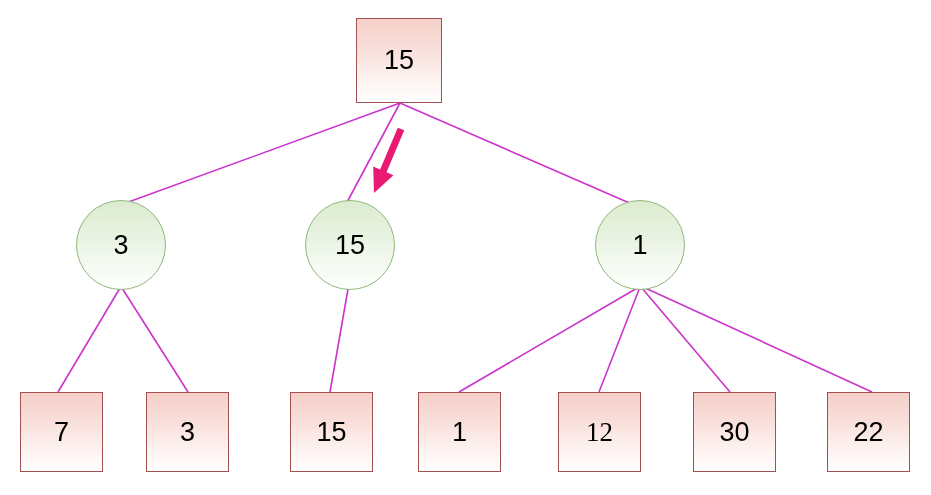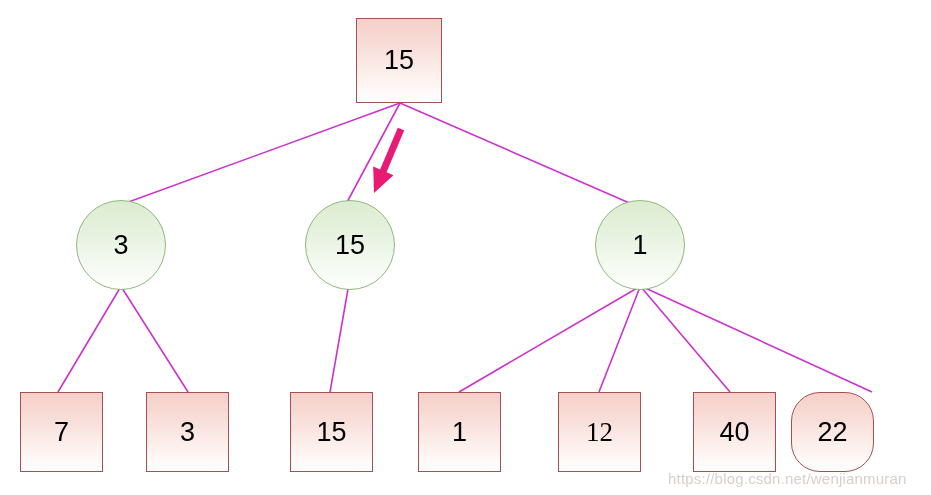--- a/index.html
+++ b/index.html
@@ -101,22 +101,21 @@
       <div class="node rect" style="left: 290px; top: 392px; width: 83px; height: 80px;">
         <span>15</span>
       </div>
       <div class="node rect" style="left: 418px; top: 392px; width: 83px; height: 80px;">
         <span>1</span>
       </div>
       <div class="node rect" style="left: 558px; top: 392px; width: 83px; height: 80px; font-family: Liberation Serif, serif;">
         <span>12</span>
       </div>
       <div class="node rect" style="left: 693px; top: 392px; width: 83px; height: 80px;">
-        <span>40</span>
+        <span>30</span>
       </div>
-      <div class="node rect" style="left: 791px; top: 392px; width: 83px; height: 80px; border-radius: 29px;">
+      <div class="node rect" style="left: 827px; top: 392px; width: 83px; height: 80px;">
         <span>22</span>
       </div>
     </div>
 
-  <div id="watermark" style="left: 668px; top: 470px; color: rgb(217, 207, 203);">https://blog.csdn.net/wenjianmuran</div>
 
 </div>
 
 </body></html>

